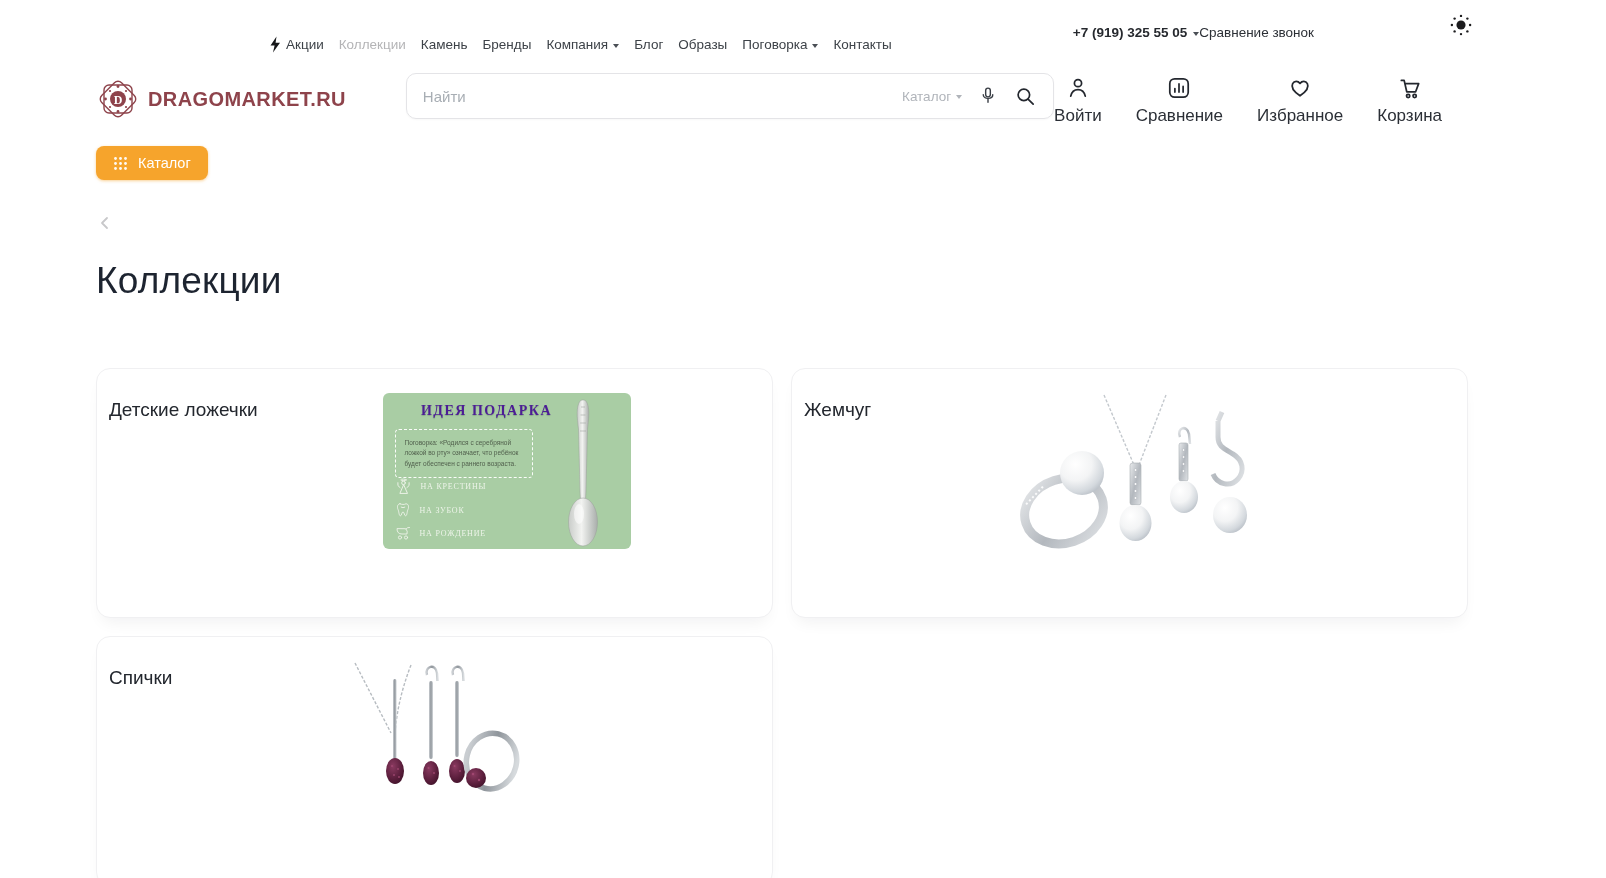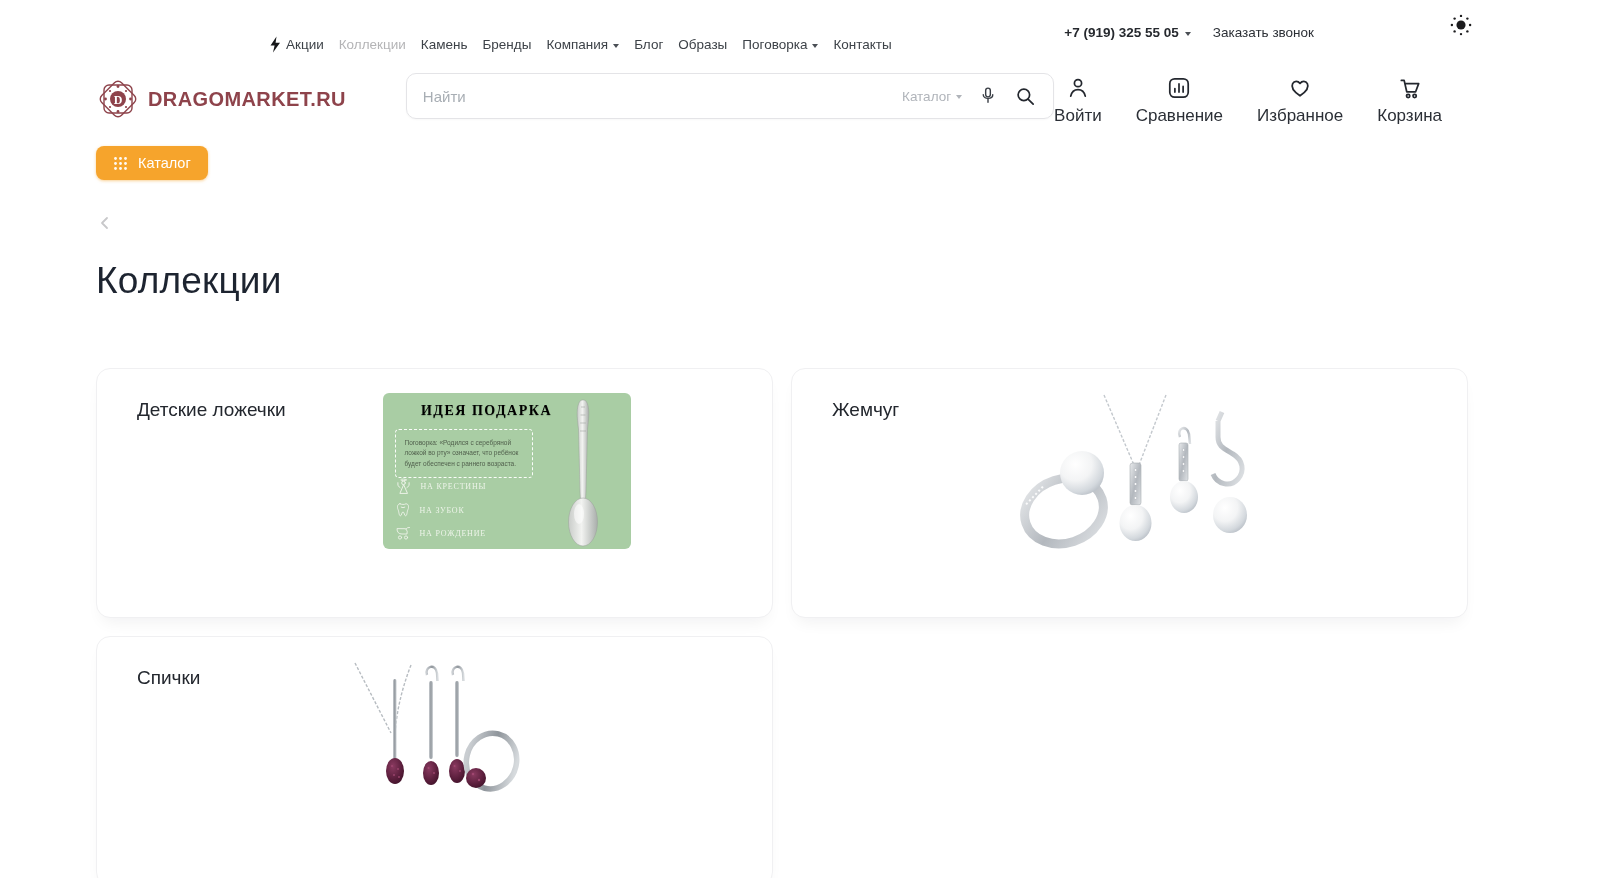--- a/index.html
+++ b/index.html
@@ -14,21 +14,21 @@
     padding:12px 132px 8px 268px; font-size:13.5px; color:#3d4248;
   }
   .topnav { display:flex; align-items:center; gap:15px;margin-top:24px; }
   .topnav-item { display:flex; align-items:center; gap:5px; cursor:pointer; color:#3d4248; }
   .topnav-item.active { color:#b4b4b6; }
   .caret {
     width:0; height:0; display:inline-block;
     border-left:3.5px solid transparent; border-right:3.5px solid transparent;
     border-top:4.5px solid #4a4f55; margin-top:2px;
   }
-  .top-right { margin-left:auto; display:flex; align-items:center; gap:22px; margin-right:160px; }
+  .top-right { margin-left:auto; display:flex; align-items:center; margin-right:160px; }
   .phone { display:flex; align-items:center; gap:6px; font-weight:600; color:#26292e; }
   .call-link { color:#2c3036; }
   .theme-toggle { position:absolute; right:132px; top:12px; cursor:pointer; line-height:0; }
   
   .header { margin:8px 0 0 96px; width:1372px; display:flex; align-items:flex-start; }
   .logo { display:flex; align-items:center; gap:8px; margin-top:8px; }
   .logo-text { font-size:20px; font-weight:700; color:#8e434b; letter-spacing:.4px; }
   .search {
     margin-left:60px; width:748px; height:46px; margin-top:4px;
     border:1px solid #e4e4e7; border-radius:10px;
@@ -57,33 +57,33 @@
   .container { margin-left:96px; width:1372px; }
   .back-link { margin-top:34px; line-height:0; cursor:pointer; display:inline-block; }
   h1.page-title { margin-top:24px; font-size:37px; font-weight:500; color:#1d2430; letter-spacing:.2px; }
   .grid { margin-top:66px; display:grid; grid-template-columns:1fr 1fr; gap:18px; }
   .card {
     position:relative; height:250px; background:#fff;
     border:1px solid #f0f0f2; border-radius:14px;
     box-shadow:0 10px 16px -6px rgba(16,24,40,.06);
     cursor:pointer; overflow:hidden;
   }
-  .card-title { position:absolute; top:30px; left:40px; font-size:19px; font-weight:500; color:#23272e; }
+  .card-title { position:absolute; top:30px; left:12px; font-size:19px; font-weight:500; color:#23272e; }
   .card-media { position:absolute; top:24px; left:50%; transform:translateX(-50%); }
   .card-media.shift-right { transform:translateX(calc(-50% + 72px)); }
   .stub-row { margin-top:18px; display:grid; grid-template-columns:1fr 1fr; gap:18px; }
   .card-stub { height:40px; border:1px solid #f0f0f2; border-radius:14px 14px 0 0; border-bottom:none; background:#fff; }
   
   .promo {
     position:relative; width:248px; height:156px; background:#a9cda4;
     border-radius:6px; overflow:hidden; padding:10px 12px;
   }
   .promo-heading {
     font-family:"Liberation Serif", serif; font-weight:700; font-size:14px;
-    color:#000000; letter-spacing:1.5px; text-align:center; padding-right:40px;
+    color:#4c1d95; letter-spacing:1.5px; text-align:center; padding-right:40px;
     text-shadow:0 1px 1px rgba(90,120,90,.4);
   }
   .promo-quote {
     margin-top:10px; width:138px; border:1px dashed rgba(255,255,255,.95);
     border-radius:4px; padding:8px 9px; font-size:6.5px; line-height:1.6;
     color:#51604d;
   }
   .promo-list { margin-top:0; display:flex; flex-direction:column; gap:7px; }
   .promo-item { display:flex; align-items:center; gap:9px; }
   .promo-item-label {
@@ -131,21 +131,21 @@
       </span>
     <span class="topnav-item">
         <span>Контакты</span>
       </span>
   </nav>
   <div class="top-right">
     <span class="phone">
       <span>+7 (919) 325 55 05</span>
       <span class="caret"></span>
     </span>
-    <span class="call-link">Заказать звонок</span>
+    <span class="call-link">Сравнение звонок</span>
   </div>
   <span class="theme-toggle">
     <svg width="26" height="26" viewBox="0 0 24 24">
       <circle cx="12" cy="12" r="4.2" fill="#1c1c1e"></circle>
       <g fill="#1c1c1e">
         <circle cx="12" cy="3.6" r="1.1"></circle>
           <circle cx="12" cy="20.4" r="1.1"></circle>
         <circle cx="3.6" cy="12" r="1.1"></circle>
           <circle cx="20.4" cy="12" r="1.1"></circle>
         <circle cx="6.1" cy="6.1" r="1.1"></circle>

